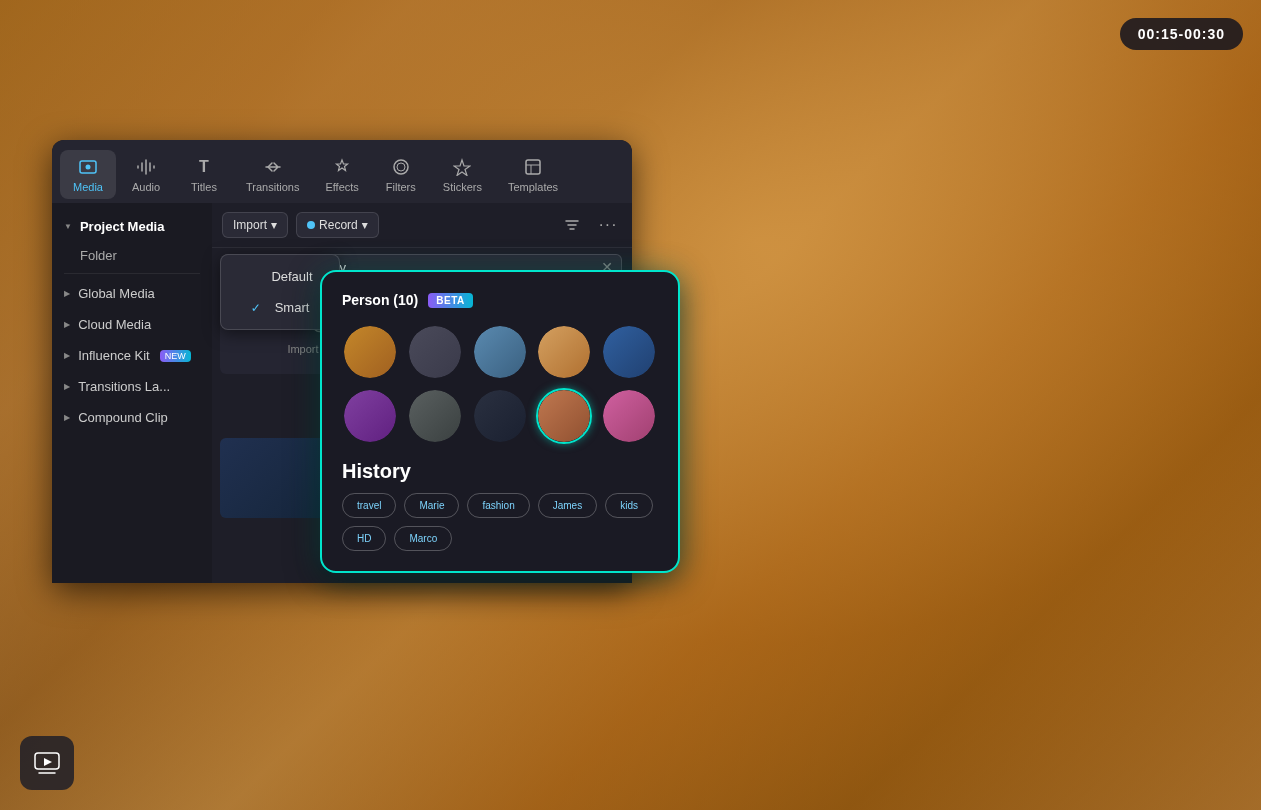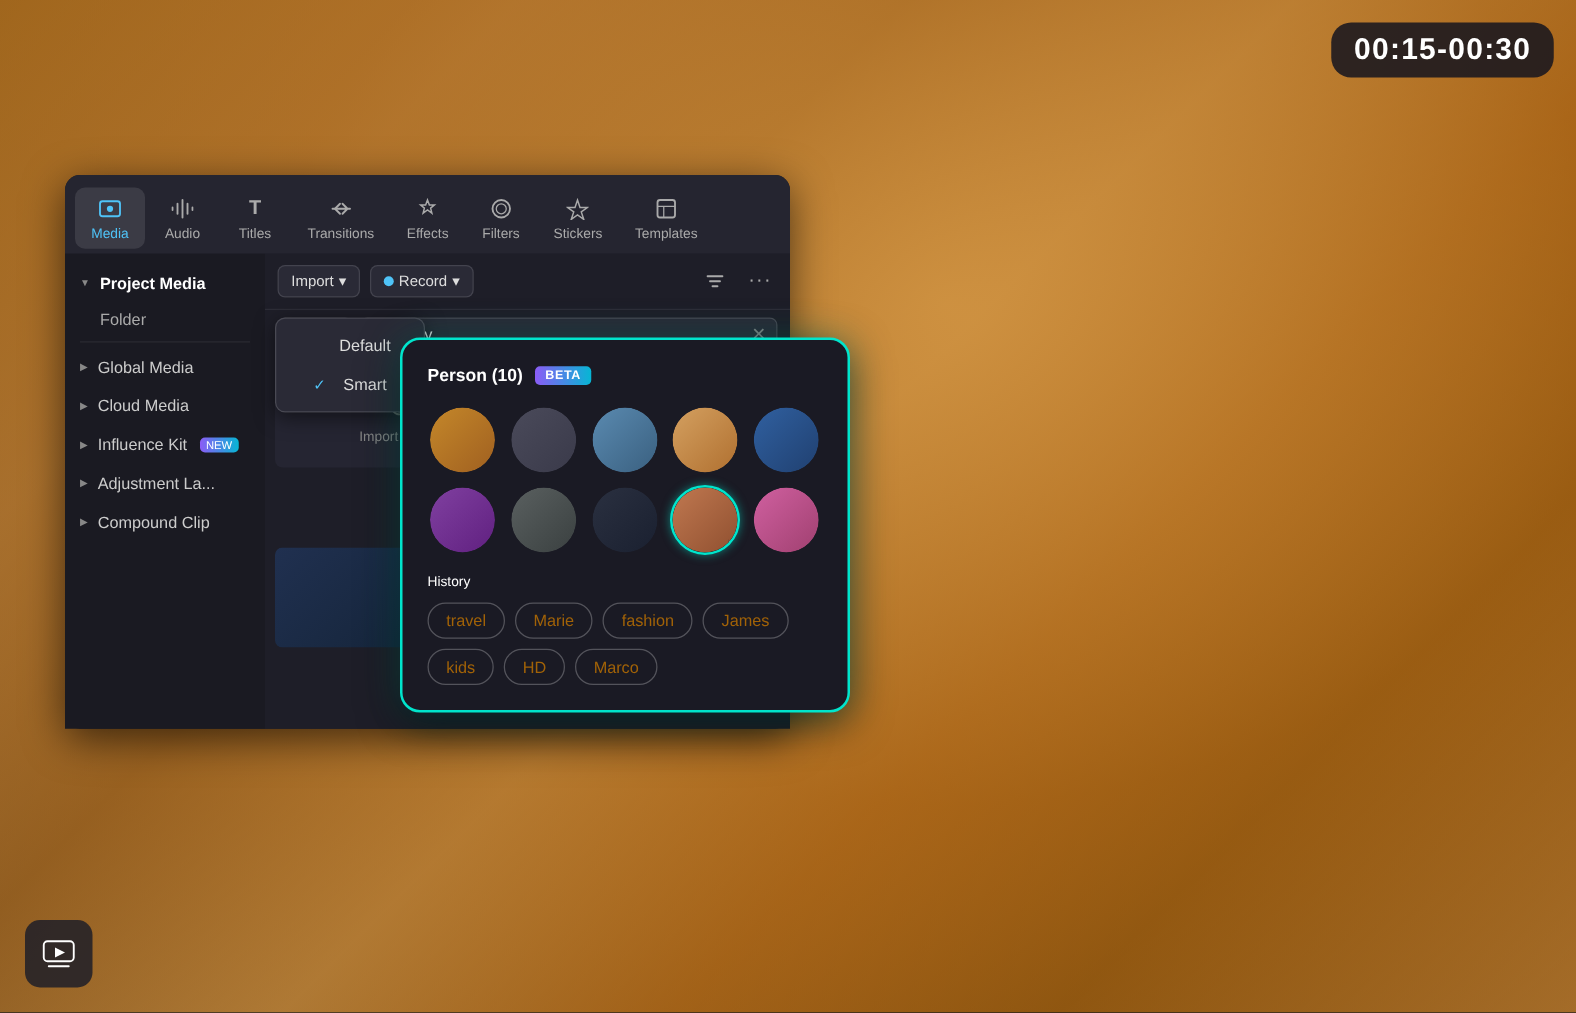--- a/index.html
+++ b/index.html
@@ -37,21 +37,21 @@
       z-index: 1;
     }
 
     
     .timestamp-badge {
       position: absolute;
       top: 18px;
       right: 18px;
       background: rgba(20,20,30,0.85);
       color: #fff;
-      font-size: 24px;
+      font-size: 14px;
       font-weight: 700;
       padding: 8px 18px;
       border-radius: 16px;
       z-index: 100;
       letter-spacing: 1px;
     }
 
     
     .bottom-left-icon {
       position: absolute;
@@ -454,38 +454,38 @@
       position: absolute;
       bottom: -8px;
       right: -8px;
       width: 20px;
       height: 20px;
       z-index: 10;
     }
 
     .history-section {}
     .history-title {
-      font-size: 11px;
-      font-weight: 400;
+      font-size: 20px;
+      font-weight: 700;
       color: #fff;
       margin-bottom: 10px;
     }
 
     .history-tags {
       display: flex;
       flex-wrap: wrap;
       gap: 8px;
     }
 
     .history-tag {
       background: transparent;
       border: 1px solid rgba(255,255,255,0.25);
       border-radius: 20px;
-      color: #a16207;
-      font-size: 13px;
+      color: #7dd3fc;
+      font-size: 10px;
       padding: 6px 14px;
       cursor: pointer;
       text-align: center;
     }
 
     
     .import-area {
       display: flex;
       flex-direction: column;
       align-items: center;
@@ -616,21 +616,21 @@
         <span class="tri">▶</span>
         <span>Cloud Media</span>
       </div>
       <div class="sidebar-item">
         <span class="tri">▶</span>
         <span>Influence Kit</span>
         <span class="new-badge">NEW</span>
       </div>
       <div class="sidebar-item">
         <span class="tri">▶</span>
-        <span>Adjustment La...</span>
+        <span>Transitions La...</span>
       </div>
       <div class="sidebar-item">
         <span class="tri">▶</span>
         <span>Compound Clip</span>
       </div>
     </div>
 
     <div class="main-content">
 
       <div class="action-bar">

